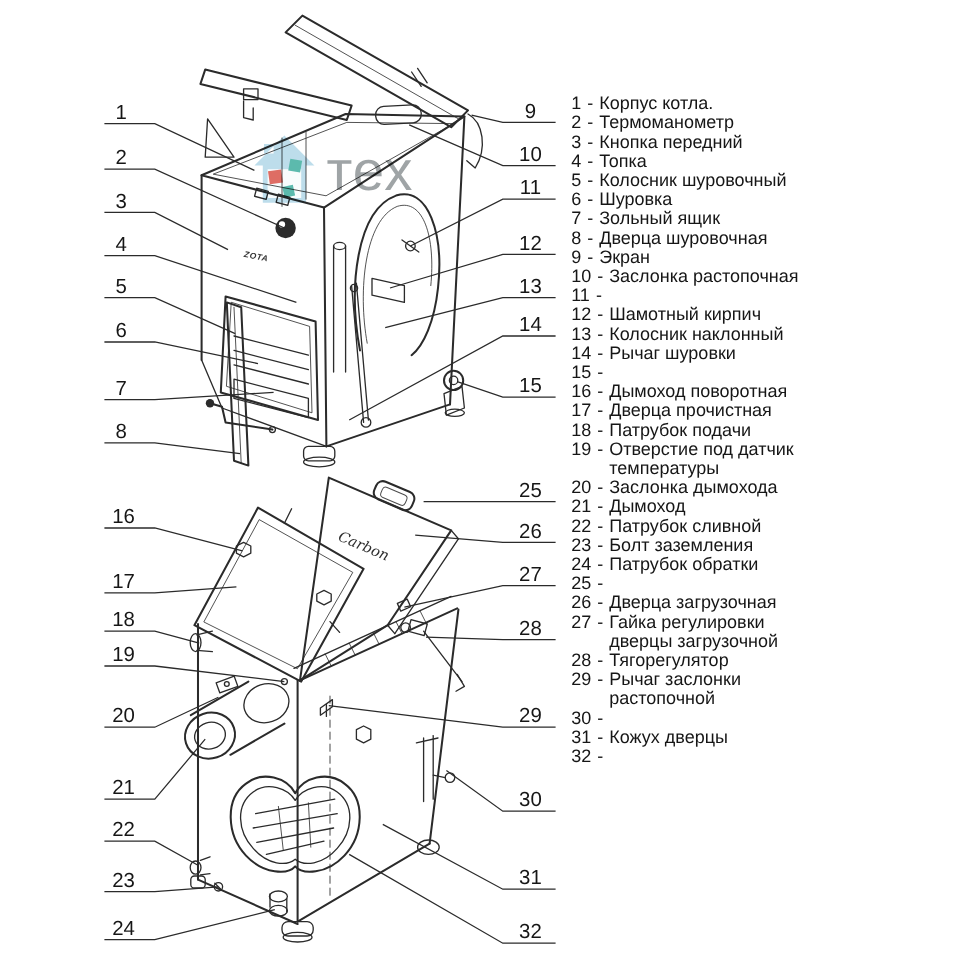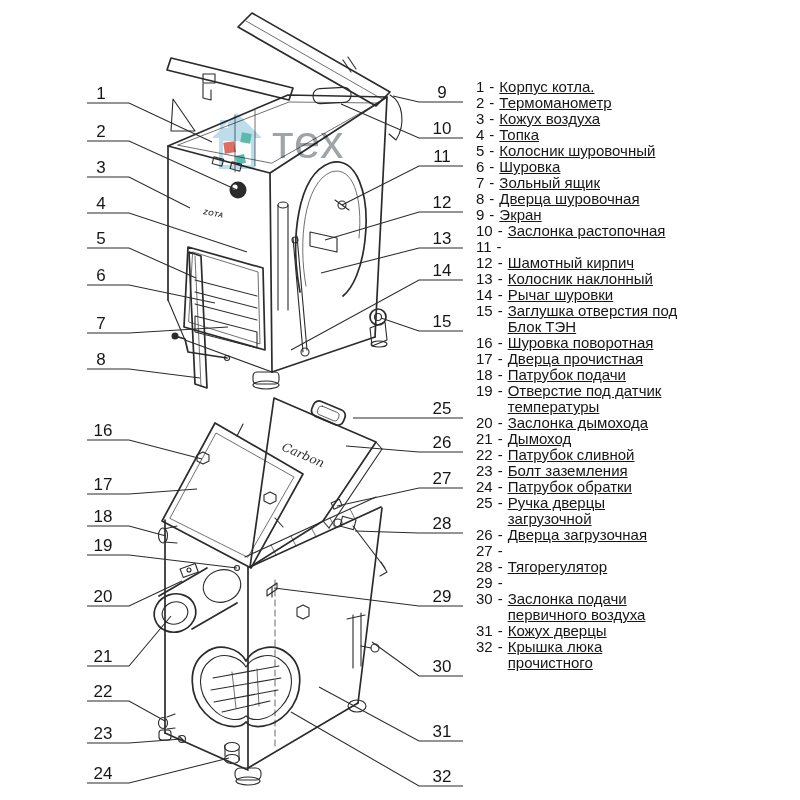--- a/index.html
+++ b/index.html
@@ -28,21 +28,21 @@
              mix-blend-mode:multiply;opacity:.85;pointer-events:none;}
   .wm-text{font:400 47px "Liberation Sans",sans-serif;letter-spacing:1px;line-height:64px;text-align:center;}
   .wm-1{color:var(--watermark-text-dark);}
   .wm-2{color:var(--watermark-text-light);}
   
   .legend{position:absolute;left:476px;top:79px;width:320px;color:var(--text);
           font-size:15px;line-height:16px;}
   .legend .row{display:flex;align-items:flex-start;}
   .legend .n{white-space:pre;}
   .legend .d{margin:0 5px;}
-  .legend .t .ln{display:block;text-decoration:underline;}
+  .legend .t .ln{display:block;}
 </style>
 </head>
 <body>
 
 <div class="canvas">
 
   <svg id="fig-top" class="fig" width="380" height="390" viewBox="0 0 380 390">
     <g>
 
       <polygon class="s s2" points="167,13 305,92 291,106 153,27"></polygon>
@@ -310,21 +310,21 @@
       <span class="d">-</span>
       <span class="t">
           <span class="ln">Термоманометр</span>
         </span>
     </div>
 
     <div class="row">
       <span class="n">3</span>
       <span class="d">-</span>
       <span class="t">
-          <span class="ln">Кожух воздуха</span>
+          <span class="ln">Кнопка передний</span>
         </span>
     </div>
 
     <div class="row">
       <span class="n">4</span>
       <span class="d">-</span>
       <span class="t">
           <span class="ln">Топка</span>
         </span>
     </div>
@@ -402,31 +402,27 @@
       <span class="n">14</span>
       <span class="d">-</span>
       <span class="t">
           <span class="ln">Рычаг шуровки</span>
         </span>
     </div>
 
     <div class="row">
       <span class="n">15</span>
       <span class="d">-</span>
-      <span class="t">
-          <span class="ln">Заглушка отверстия под</span>
-          <span class="ln">Блок ТЭН</span>
-        </span>
     </div>
 
     <div class="row">
       <span class="n">16</span>
       <span class="d">-</span>
       <span class="t">
-          <span class="ln">Шуровка поворотная</span>
+          <span class="ln">Дымоход поворотная</span>
         </span>
     </div>
 
     <div class="row">
       <span class="n">17</span>
       <span class="d">-</span>
       <span class="t">
           <span class="ln">Дверца прочистная</span>
         </span>
     </div>
@@ -484,72 +480,68 @@
       <span class="n">24</span>
       <span class="d">-</span>
       <span class="t">
           <span class="ln">Патрубок обратки</span>
         </span>
     </div>
 
     <div class="row">
       <span class="n">25</span>
       <span class="d">-</span>
-      <span class="t">
-          <span class="ln">Ручка дверцы</span>
-          <span class="ln">загрузочной</span>
-        </span>
     </div>
 
     <div class="row">
       <span class="n">26</span>
       <span class="d">-</span>
       <span class="t">
           <span class="ln">Дверца загрузочная</span>
         </span>
     </div>
 
     <div class="row">
       <span class="n">27</span>
       <span class="d">-</span>
+      <span class="t">
+          <span class="ln">Гайка регулировки</span>
+          <span class="ln">дверцы загрузочной</span>
+        </span>
     </div>
 
     <div class="row">
       <span class="n">28</span>
       <span class="d">-</span>
       <span class="t">
           <span class="ln">Тягорегулятор</span>
         </span>
     </div>
 
     <div class="row">
       <span class="n">29</span>
       <span class="d">-</span>
+      <span class="t">
+          <span class="ln">Рычаг заслонки</span>
+          <span class="ln">растопочной</span>
+        </span>
     </div>
 
     <div class="row">
       <span class="n">30</span>
       <span class="d">-</span>
-      <span class="t">
-          <span class="ln">Заслонка подачи</span>
-          <span class="ln">первичного воздуха</span>
-        </span>
     </div>
 
     <div class="row">
       <span class="n">31</span>
       <span class="d">-</span>
       <span class="t">
           <span class="ln">Кожух дверцы</span>
         </span>
     </div>
 
     <div class="row">
       <span class="n">32</span>
       <span class="d">-</span>
-      <span class="t">
-          <span class="ln">Крышка люка</span>
-          <span class="ln">прочистного</span>
-        </span>
     </div>
   </div>
 
 </div>
 
 </body></html>

